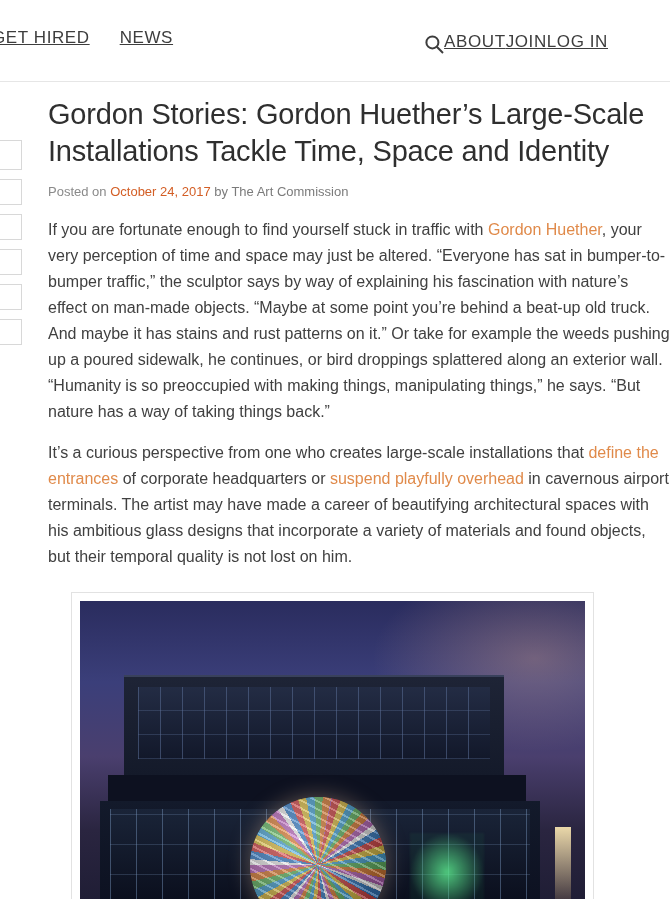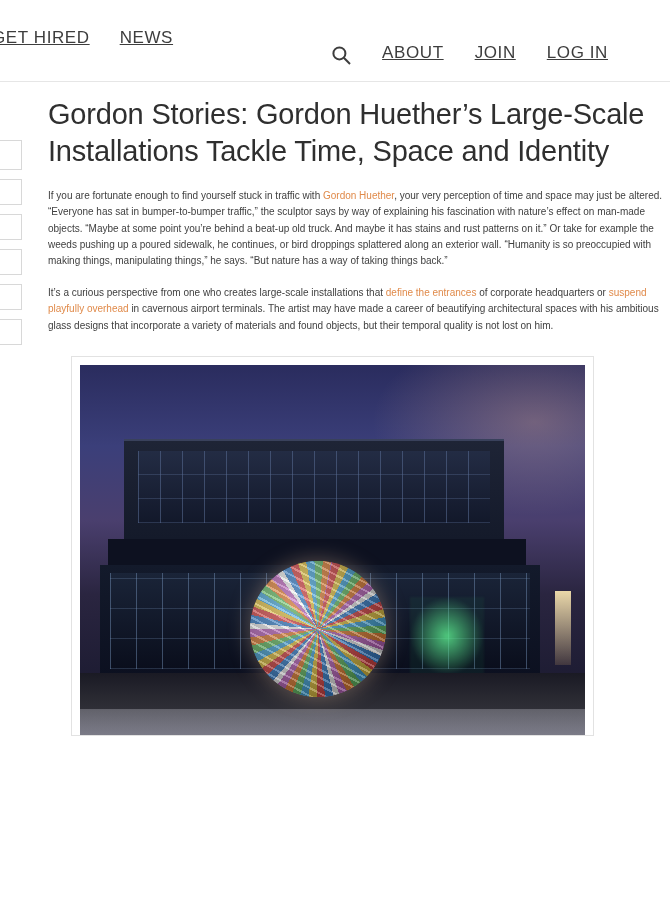--- a/index.html
+++ b/index.html
@@ -39,24 +39,23 @@
   .nav-left .nav-item {
     font-size: 17px;
     letter-spacing: 0.6px;
     color: #3d3d3d;
     text-transform: uppercase;
     white-space: nowrap;
   }
   .nav-right {
     position: absolute;
     right: 62px;
-    top: 43px;
+    top: 32px;
     display: flex;
     align-items: center;
-    gap: 31px;
     text-align: center;
   }
   .nav-right .nav-item {
     font-size: 17px;
     letter-spacing: 0.6px;
     color: #3d3d3d;
     text-transform: uppercase;
     white-space: nowrap;
   }
   .search-icon {
@@ -103,21 +102,21 @@
     font-size: 13px;
     color: #8a8a8a;
   }
   .post-meta a {
     color: #d35e25;
     text-decoration: none;
   }
   .meta-author { color: #7b7b7b; }
 
   .post-body p {
-    font-size: 10px;
+    font-size: 16px;
     line-height: 1.62;
     color: #404040;
     margin: 16px 0 0 0;
   }
   .post-body p.first { margin-top: 18px; }
   .post-body a {
     color: #e08a4a;
     text-decoration: none;
   }
 
@@ -265,20 +264,26 @@
     <div class="rail-box"></div>
     <div class="rail-box"></div>
     <div class="rail-box"></div>
     <div class="rail-box"></div>
   </div>
 
   <article class="article">
 
     <h1 class="post-title">Gordon Stories: Gordon Huether’s Large-Scale Installations Tackle Time, Space and Identity</h1>
 
+    <div class="post-meta">
+      <span>Posted on</span>
+      <a href="#">October 24, 2017</a>
+      <span class="meta-author">by</span>
+      <span class="meta-author">The Art Commission</span>
+    </div>
 
     <div class="post-body">
       <p class="first">If you are fortunate enough to find yourself stuck in traffic with <a href="#">Gordon Huether</a>, your very perception of time and space may just be altered. “Everyone has sat in bumper-to-bumper traffic,” the sculptor says by way of explaining his fascination with nature’s effect on man-made objects. “Maybe at some point you’re behind a beat-up old truck. And maybe it has stains and rust patterns on it.” Or take for example the weeds pushing up a poured sidewalk, he continues, or bird droppings splattered along an exterior wall. “Humanity is so preoccupied with making things, manipulating things,” he says. “But nature has a way of taking things back.”</p>
       <p>It’s a curious perspective from one who creates large-scale installations that <a href="#">define the entrances</a> of corporate headquarters or <a href="#">suspend playfully overhead</a> in cavernous airport terminals. The artist may have made a career of beautifying architectural spaces with his ambitious glass designs that incorporate a variety of materials and found objects, but their temporal quality is not lost on him.</p>
     </div>
 
     <figure class="post-figure">
       <div class="photo">
         <div class="sky"></div>
         <div class="sky-glow"></div>

